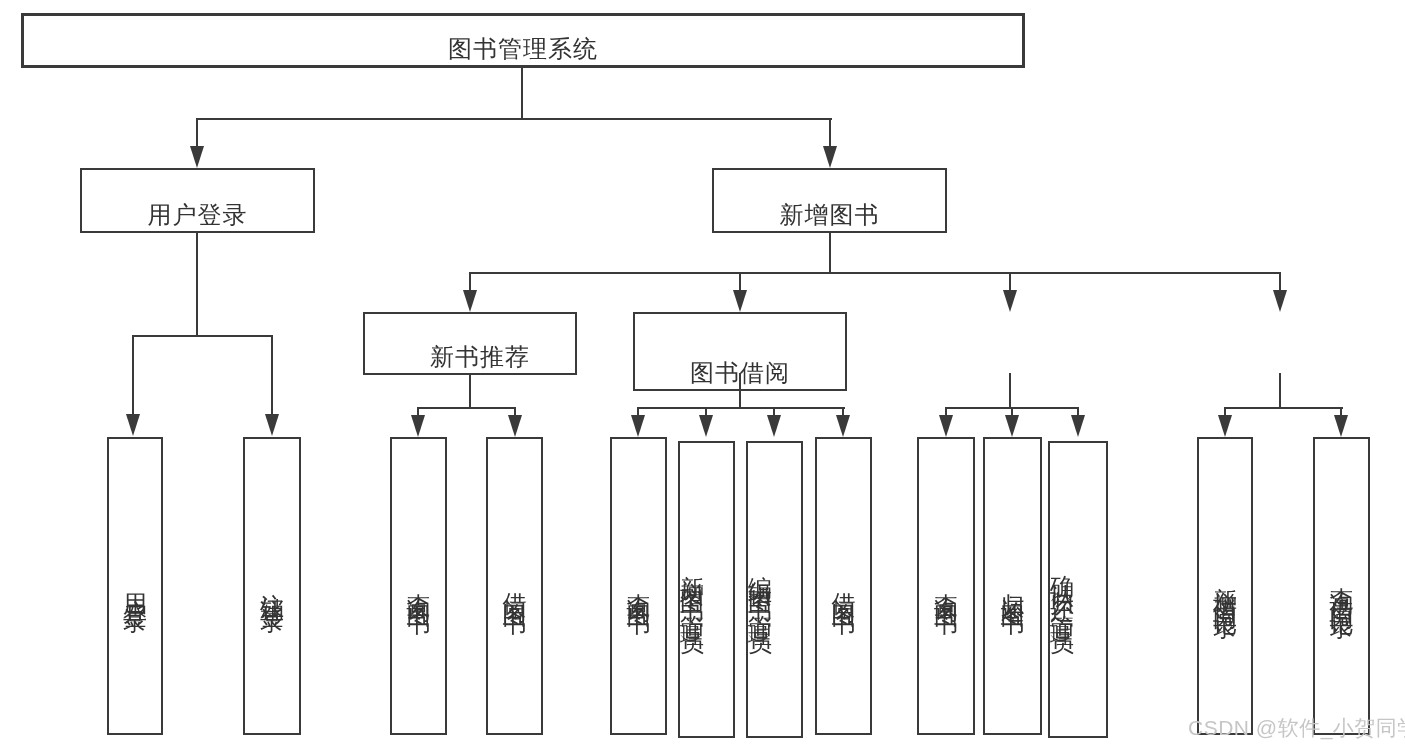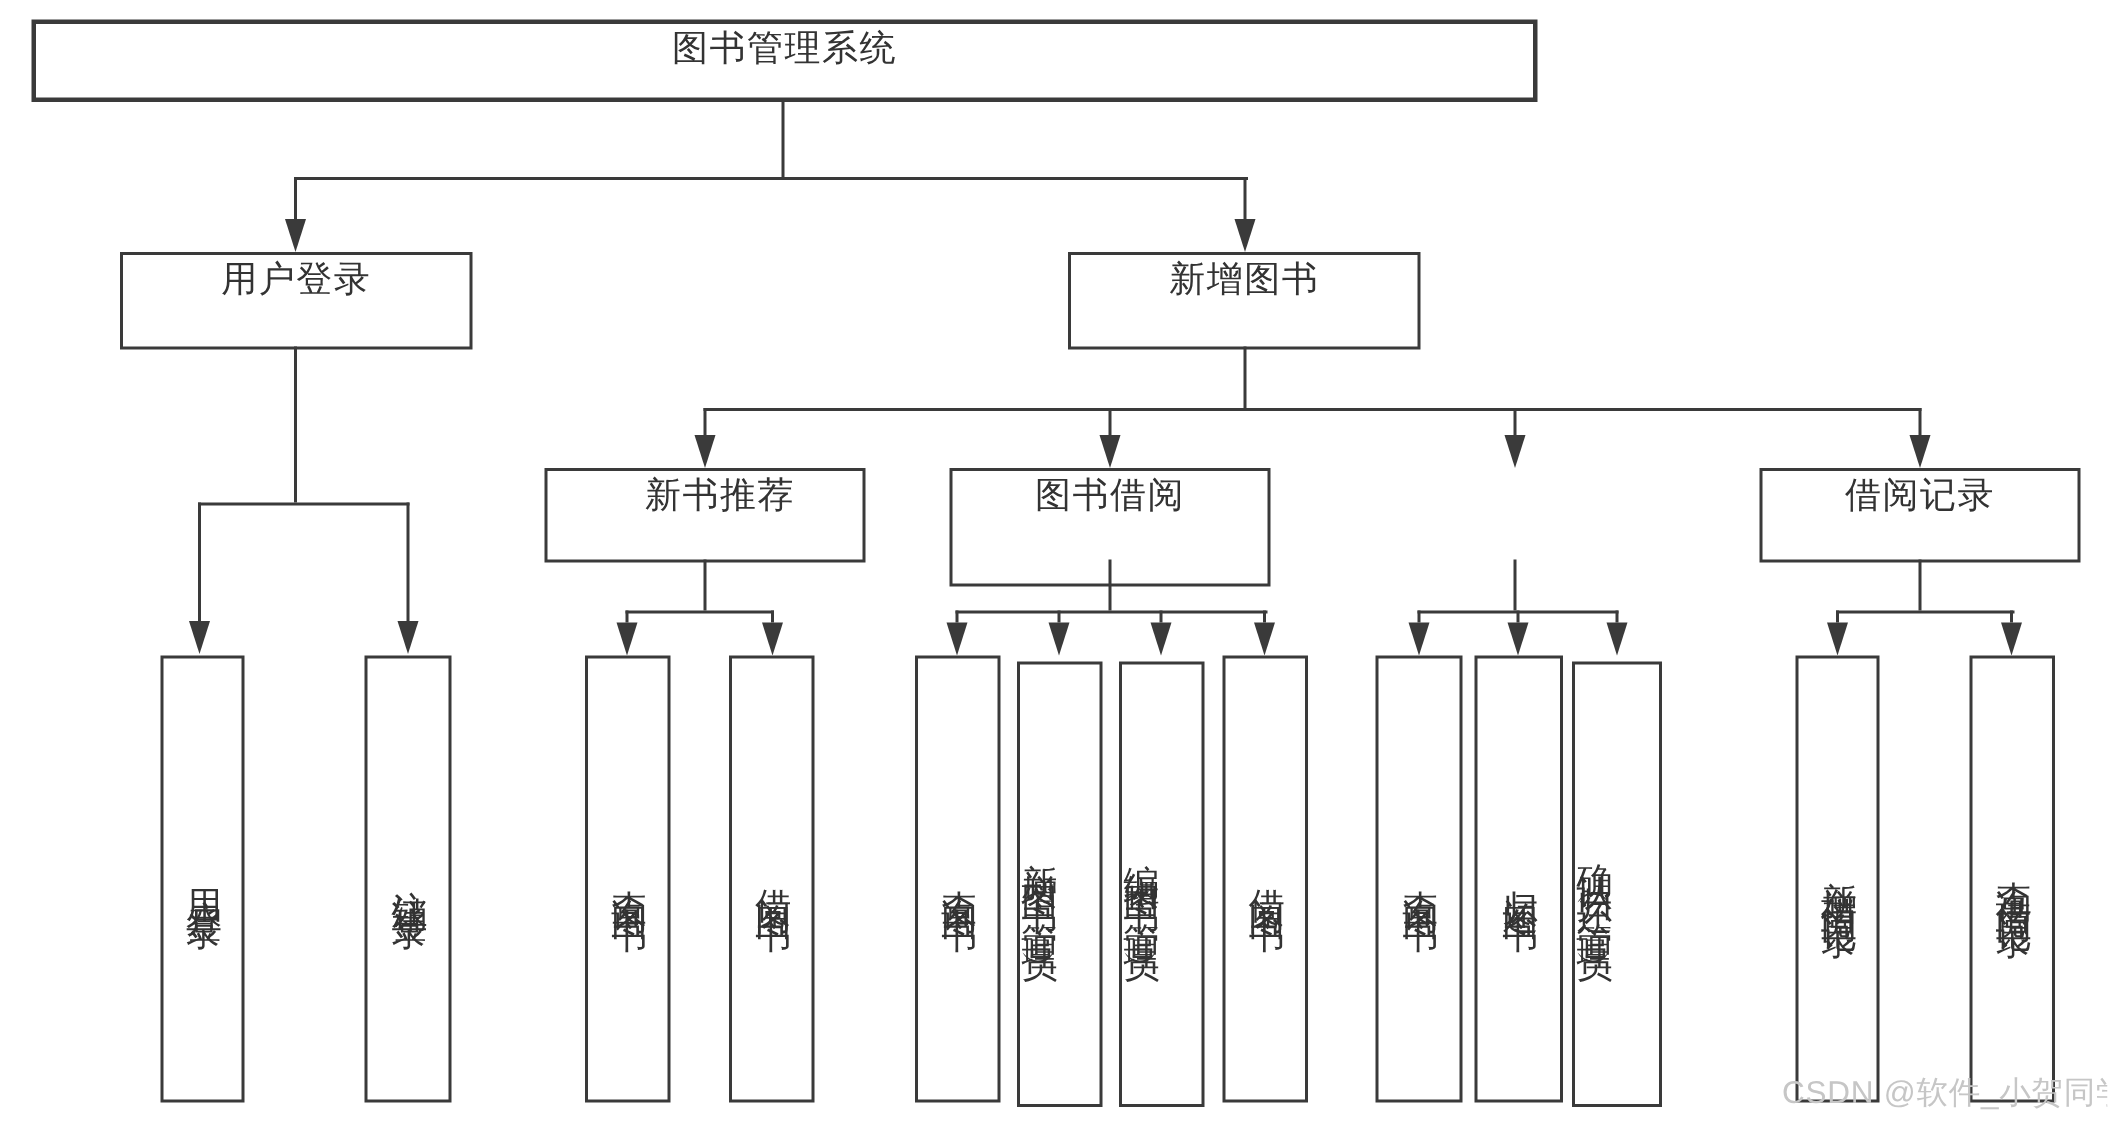--- a/index.html
+++ b/index.html
@@ -2,21 +2,21 @@
 <html><head>
 <meta charset="utf-8">
 <style>
   html,body{margin:0;padding:0;background:#ffffff;}
   .canvas{
     position:relative;width:1405px;height:747px;background:#ffffff;overflow:hidden;
     font-family:"Liberation Sans","DejaVu Sans",sans-serif;color:#333333;
   }
   .box{
     position:absolute;box-sizing:border-box;border:2px solid #3a3a3a;background:#ffffff;
-    display:flex;align-items:flex-start;justify-content:center;
+    display:flex;align-items:flex-end;justify-content:center;
   }
   .root{border-width:3px;}
   .hlabel{font-size:24px;letter-spacing:1px;white-space:nowrap;color:#333333;}
   .vbox{
     position:absolute;box-sizing:border-box;border:2px solid #3a3a3a;background:#ffffff;
     display:flex;align-items:center;justify-content:center;
     top:437px;height:298px;
   }
   .vbox.long{top:441px;height:297px;justify-content:flex-start;padding-top:5px;}
   .vtext{
@@ -75,23 +75,20 @@
   <div class="vl" style="left:1009px;top:272px;height:18px;"></div>
   <div class="ar" style="left:1003px;top:290px;"></div>
   <div class="vl" style="left:1279px;top:272px;height:18px;"></div>
   <div class="ar" style="left:1273px;top:290px;"></div>
 
   <div class="box" style="left:363px;top:312px;width:214px;height:63px;padding-left:20px;">
     <span class="hlabel">新书推荐</span>
   </div>
   <div class="box" style="left:633px;top:312px;width:214px;height:79px;">
     <span class="hlabel">图书借阅</span>
-  </div>
-  <div class="box" style="left:1173px;top:312px;width:214px;height:63px;">
-    <span class="hlabel">借阅记录</span>
   </div>
 
   <div class="vl" style="left:469px;top:373px;height:34px;"></div>
   <div class="hl" style="left:417px;top:407px;width:99px;"></div>
   <div class="vl" style="left:417px;top:407px;height:8px;"></div>
   <div class="ar" style="left:411px;top:415px;"></div>
   <div class="vl" style="left:514px;top:407px;height:8px;"></div>
   <div class="ar" style="left:508px;top:415px;"></div>
 
   <div class="vl" style="left:739px;top:373px;height:34px;"></div>

